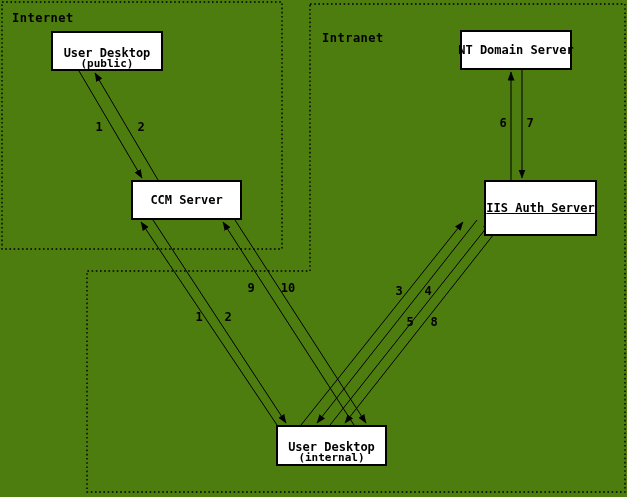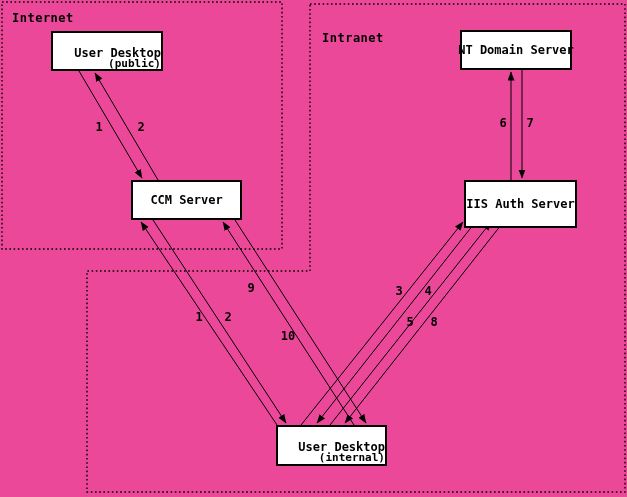--- a/index.html
+++ b/index.html
@@ -1,28 +1,28 @@
 <!DOCTYPE html>
 <html><head>
 <meta charset="utf-8">
 <style>
   html,body{margin:0;padding:0;background:#ffffff;}
   .canvas{
-    position:relative;width:627px;height:497px;background:#ec4899;
+    position:relative;width:627px;height:497px;background:#4d7c0f;
     font-family:"DejaVu Sans Mono","Liberation Mono",monospace;color:#000;
     overflow:hidden;
   }
   svg.layer{position:absolute;left:0;top:0;width:627px;height:497px;}
   .zone-label{
     position:absolute;font-size:12px;font-weight:bold;letter-spacing:0.5px;
     line-height:14px;white-space:nowrap;
   }
   .node{
     position:absolute;box-sizing:border-box;border:2px solid #000;background:#fff;
-    text-align:right;white-space:nowrap;
+    text-align:center;white-space:nowrap;
   }
   .node.single{display:flex;align-items:center;justify-content:center;}
   .node .title{display:block;font-size:12px;font-weight:bold;line-height:12px;letter-spacing:0px;}
   .node.two .title{margin-top:14px;}
   .node .subtitle{display:block;font-size:11px;font-weight:bold;line-height:10px;letter-spacing:0px;}
   .flow-label{
     position:absolute;transform:translate(-50%,-50%);
     font-size:12px;font-weight:bold;line-height:12px;white-space:nowrap;
   }
 </style>
@@ -67,35 +67,35 @@
   </div>
 
   <div class="node single" style="left:460px;top:30px;width:112px;height:40px;">
     <span class="title">NT Domain Server</span>
   </div>
 
   <div class="node single" style="left:131px;top:180px;width:111px;height:40px;">
     <span class="title">CCM Server</span>
   </div>
 
-  <div class="node single" style="left:464px;top:180px;width:113px;height:48px;">
+  <div class="node single" style="left:484px;top:180px;width:113px;height:56px;text-decoration:underline;">
     <span class="title">IIS Auth Server</span>
   </div>
 
   <div class="node two" style="left:276px;top:425px;width:111px;height:41px;">
     <span class="title">User Desktop</span>
     <span class="subtitle">(internal)</span>
   </div>
 
   <div class="flow-label" style="left:99px;top:127px;">1</div>
   <div class="flow-label" style="left:141px;top:127px;">2</div>
   <div class="flow-label" style="left:199px;top:317px;">1</div>
   <div class="flow-label" style="left:228px;top:317px;">2</div>
   <div class="flow-label" style="left:251px;top:288px;">9</div>
-  <div class="flow-label" style="left:288px;top:288px;margin-top:48px;">10</div>
+  <div class="flow-label" style="left:288px;top:288px;">10</div>
   <div class="flow-label" style="left:399px;top:291px;">3</div>
   <div class="flow-label" style="left:428px;top:291px;">4</div>
   <div class="flow-label" style="left:410px;top:322px;">5</div>
   <div class="flow-label" style="left:434px;top:322px;">8</div>
   <div class="flow-label" style="left:503px;top:123px;">6</div>
   <div class="flow-label" style="left:530px;top:123px;">7</div>
 
 </div>
 
 </body></html>

